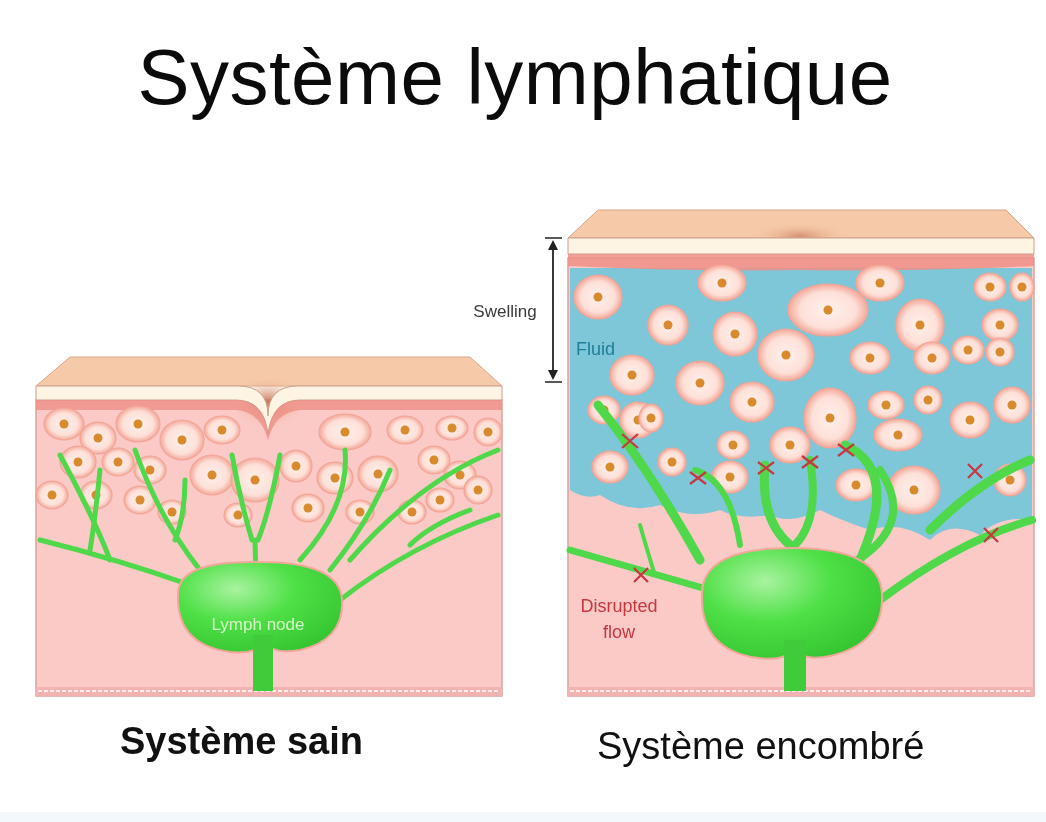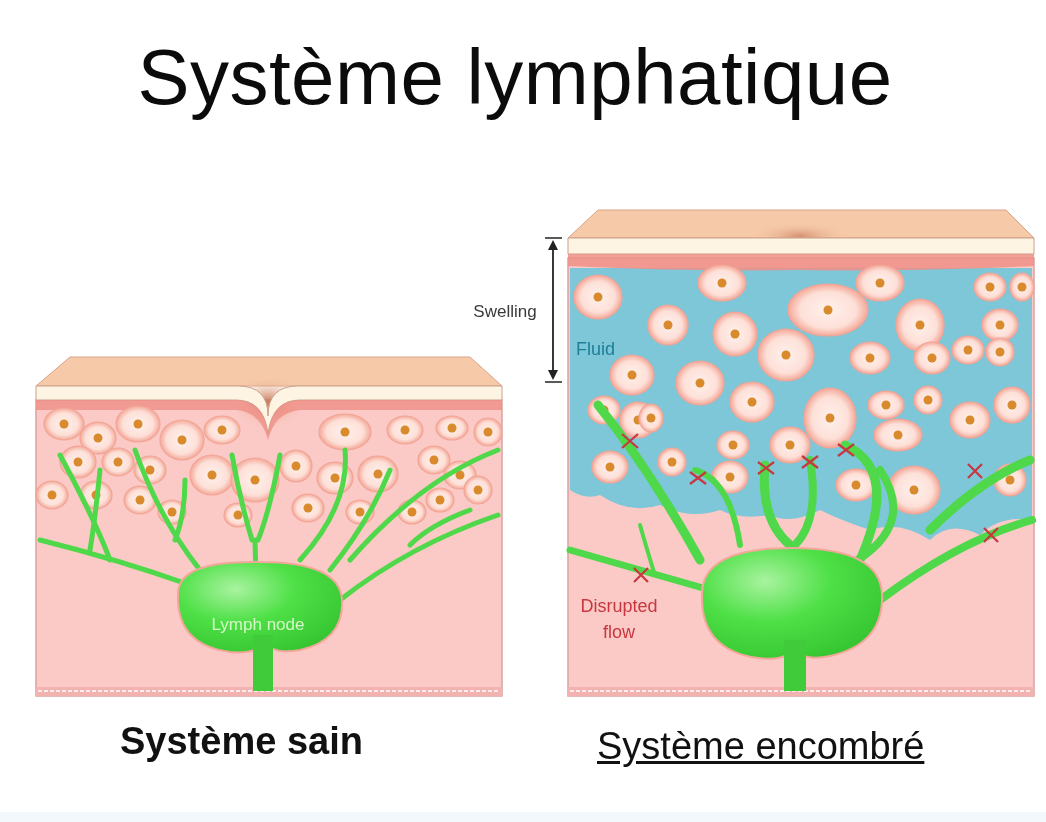--- a/index.html
+++ b/index.html
@@ -6,21 +6,21 @@
   body {
     width: 1046px; height: 822px; background: #ffffff; overflow: hidden;
     position: relative; font-family: "Liberation Sans", sans-serif;
   }
   .title {
     position: absolute; left: 0; top: 38px; width: 1030px; text-align: center;
     font-size: 78px; color: #0b0b0b; letter-spacing: 0.5px; line-height: 1;
   }
   .caption { position: absolute; font-size: 38px; color: #111; line-height: 1; }
   .caption.left { left: 120px; top: 722px; font-weight: bold; }
-  .caption.right { left: 597px; top: 727px; text-decoration: underline; }
+  .caption.right { left: 597px; top: 727px; }
   .bottom-strip { position: absolute; left: 0; top: 812px; width: 1046px; height: 10px; background: #f3f8fc; }
   svg { position: absolute; left: 0; top: 0; }
   .lbl { font-family: "Liberation Sans", sans-serif; }
 </style>
 </head>
 <body>
 
 <div class="title">Système lymphatique</div>
 
 <svg width="1046" height="822" viewBox="0 0 1046 822">

